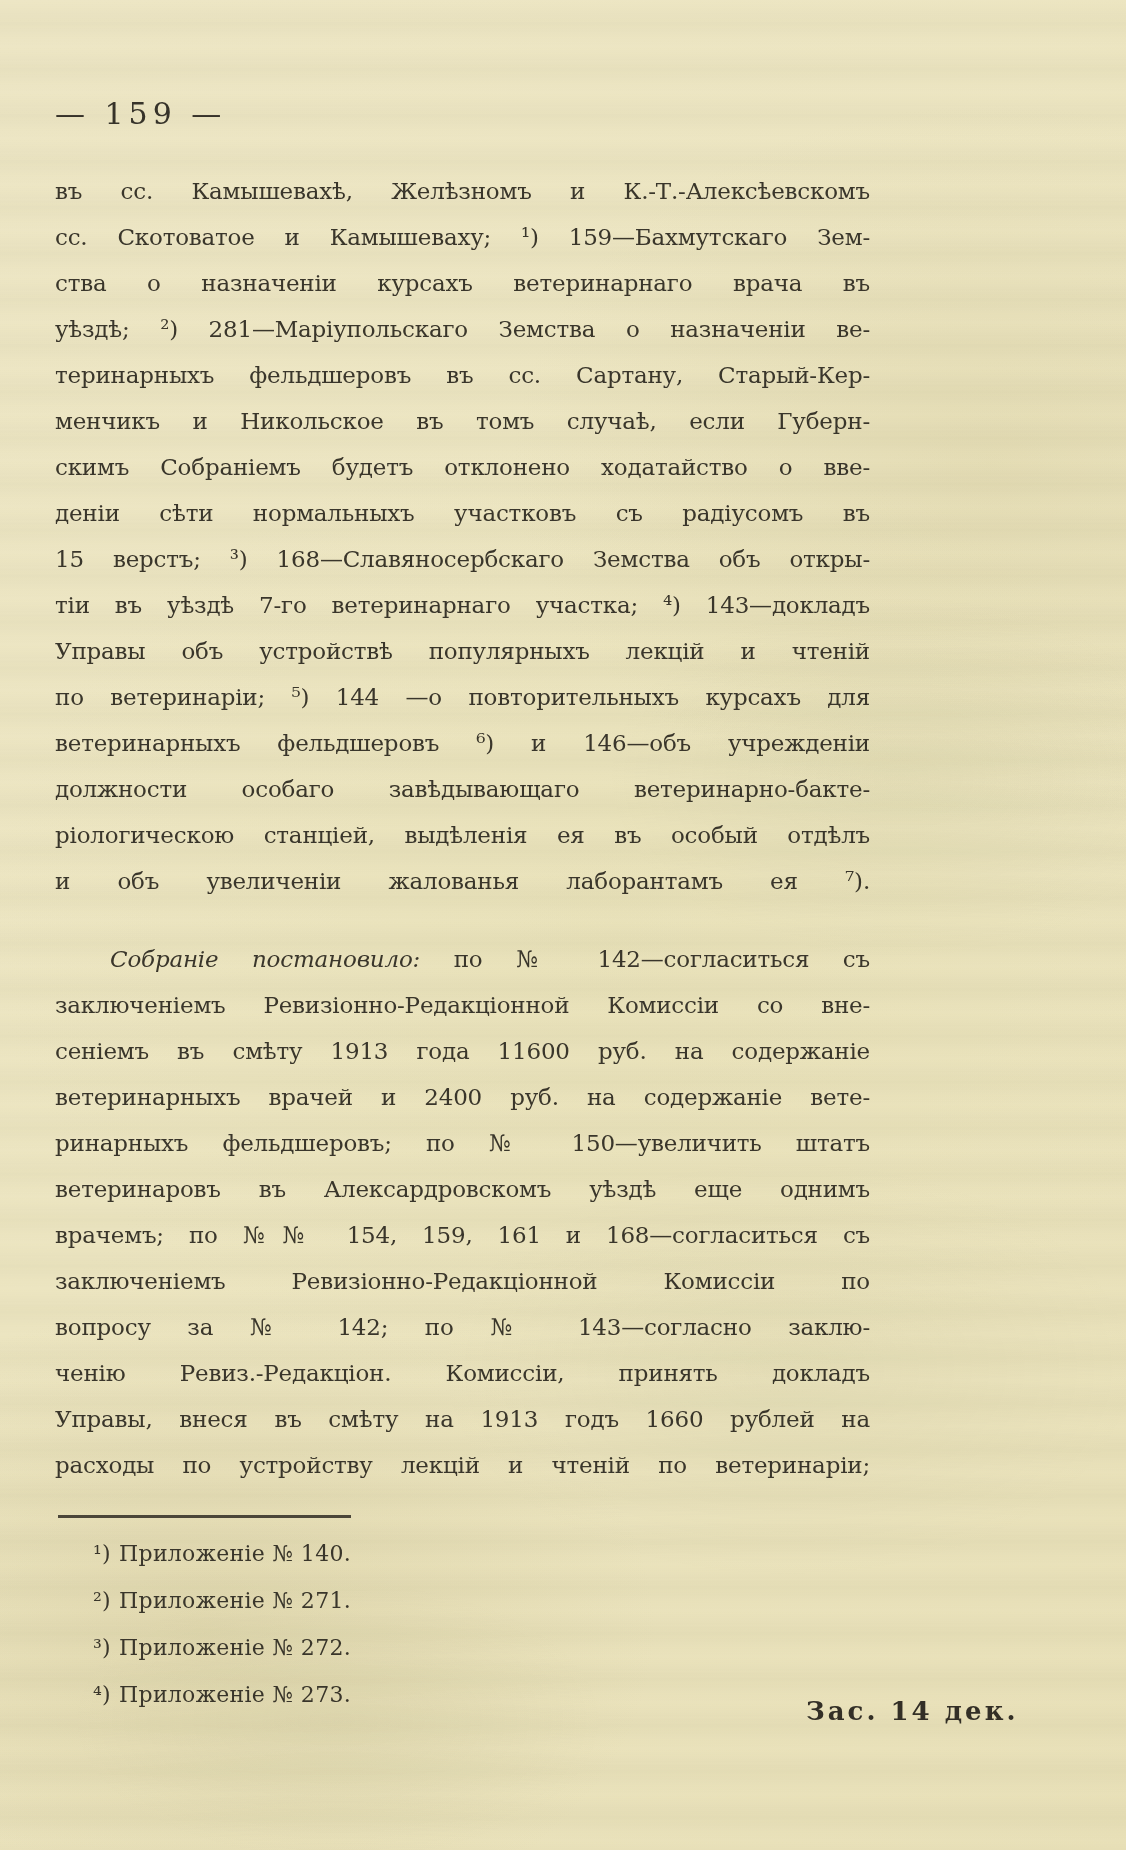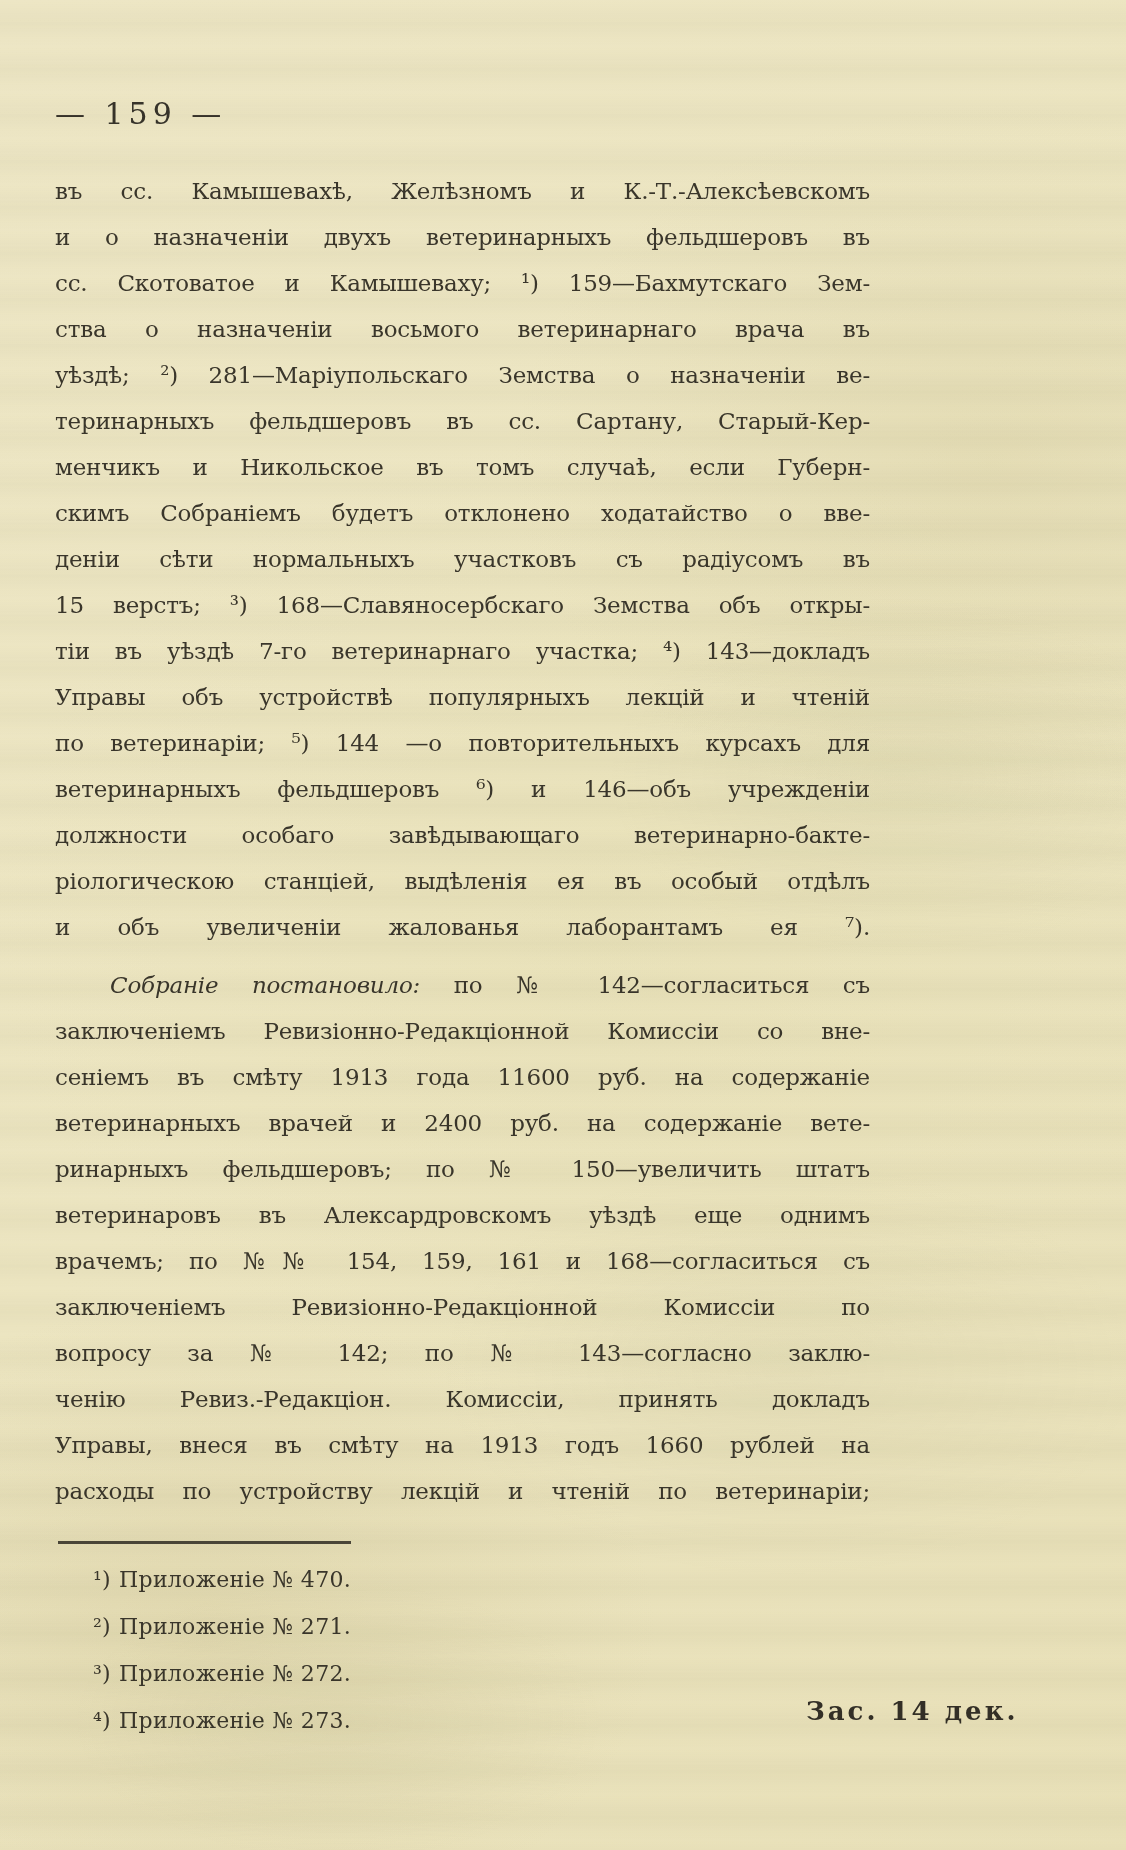--- a/index.html
+++ b/index.html
@@ -42,21 +42,21 @@
     position:absolute; left:55px; top:168px; width:815px;
   }
   .line {
     font-size:23px; line-height:46px; height:46px;
     letter-spacing:-0.2px;
     text-align:justify;
     text-align-last:justify;
     white-space:nowrap;
   }
   .para { margin:0; }
-  .para-2 { margin-top:12px; }
+  .para-2 { margin-top:32px; }
   .indent { text-indent:55px; }
   .ital { font-style:italic; }
   .fnrule {
     margin-top:27px; margin-left:3px;
     width:293px; height:0;
     border-top:3px solid #4b4639;
   }
   .footnotes { position:relative; margin-top:12px; height:200px; }
   .fncol { position:absolute; top:0; }
   .fncol-left  { left:38px; }
@@ -73,23 +73,22 @@
 <body>
 
 <div class="page">
 
   <div class="pageno">— 159 —</div>
 
   <div class="column">
 
     <div class="para para-1" id="p1">
         <div class="line">въ сс. Камышевахѣ, Желѣзномъ и К.-Т.-Алексѣевскомъ</div>
-        <div class="line">и о назначеніи двухъ ветеринарныхъ фельдшеровъ въ</div>
         <div class="line">сс. Скотоватое и Камышеваху; ¹) 159—Бахмутскаго Зем-</div>
-        <div class="line">ства о назначеніи восьмого ветеринарнаго врача въ</div>
+        <div class="line">ства о назначеніи курсахъ ветеринарнаго врача въ</div>
         <div class="line">уѣздѣ; ²) 281—Маріупольскаго Земства о назначеніи ве-</div>
         <div class="line">теринарныхъ фельдшеровъ въ сс. Сартану, Старый-Кер-</div>
         <div class="line">менчикъ и Никольское въ томъ случаѣ, если Губерн-</div>
         <div class="line">скимъ Собраніемъ будетъ отклонено ходатайство о вве-</div>
         <div class="line">деніи сѣти нормальныхъ участковъ съ радіусомъ въ</div>
         <div class="line">15 верстъ; ³) 168—Славяносербскаго Земства объ откры-</div>
         <div class="line">тіи въ уѣздѣ 7-го ветеринарнаго участка; ⁴) 143—докладъ</div>
         <div class="line">Управы объ устройствѣ популярныхъ лекцій и чтеній</div>
         <div class="line">по ветеринаріи; ⁵) 144 —о повторительныхъ курсахъ для</div>
         <div class="line">ветеринарныхъ фельдшеровъ ⁶) и 146—объ учрежденіи</div>
@@ -113,21 +112,21 @@
         <div class="line">вопросу за № 142; по № 143—согласно заклю-</div>
         <div class="line">ченію Ревиз.-Редакціон. Комиссіи, принять докладъ</div>
         <div class="line">Управы, внеся въ смѣту на 1913 годъ 1660 рублей на</div>
         <div class="line">расходы по устройству лекцій и чтеній по ветеринаріи;</div>
       </div>
 
     <div class="fnrule"></div>
 
     <div class="footnotes">
       <div class="fncol fncol-left" id="fn-left">
-          <div class="fnitem"><span class="fnmark">¹)</span><span>Приложеніе № 470.</span></div>
+          <div class="fnitem"><span class="fnmark">¹)</span><span>Приложеніе № 140.</span></div>
           <div class="fnitem"><span class="fnmark">²)</span><span>Приложеніе № 271.</span></div>
           <div class="fnitem"><span class="fnmark">³)</span><span>Приложеніе № 272.</span></div>
           <div class="fnitem"><span class="fnmark">⁴)</span><span>Приложеніе № 273.</span></div>
         </div>
     </div>
 
   </div>
 
   <div class="session">Зас. 14 дек.</div>
 

